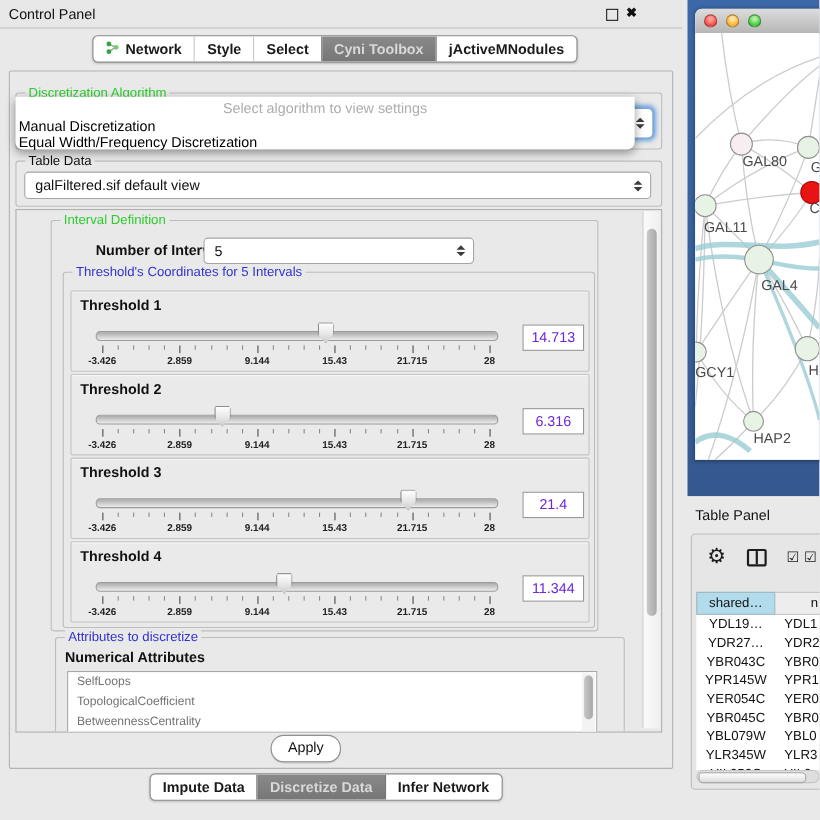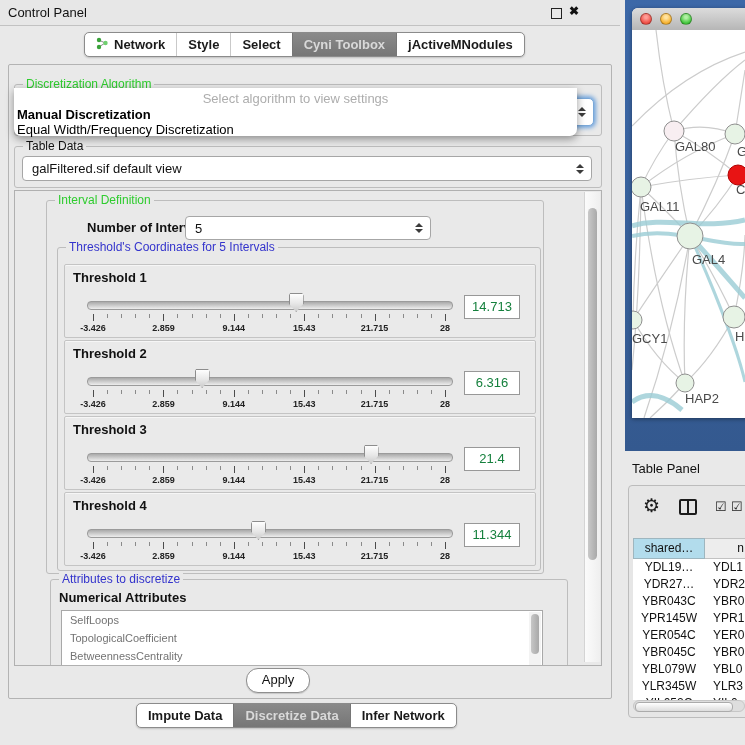--- a/index.html
+++ b/index.html
@@ -48,21 +48,21 @@
 
   #combo-focused{position:absolute;left:7px;top:13px;width:570px;height:26px;background:#fff;
     border:1px solid #7aa8d8;border-radius:5px;
     box-shadow:0 0 4px 2px var(--accent-blue-focus)}
 
   
   #algo-popup{position:absolute;left:14px;top:88px;width:563px;height:48px;background:#fff;
     border-radius:0 0 7px 7px;box-shadow:0 3px 9px rgba(0,0,0,.4);z-index:30;padding-top:3px;box-sizing:border-box}
   .popup-prompt{text-align:center;color:#adadad;font-size:13px;height:16px;line-height:15px}
   .popup-opt{font-size:13px;height:15px;line-height:15px;padding-left:3px;color:#000;white-space:nowrap}
-  .popup-opt.bold{font-weight:bold}
+  .popup-opt.bold{font-weight:normal}
 
   
   #scroll-panel{position:absolute;left:5px;top:125px;width:586px;height:474px;
     border:1px solid #b0b0b0;background:#e9e9e9;overflow:hidden}
   #vscroll{position:absolute;right:1px;top:1px;width:15px;height:470px;
     background:linear-gradient(90deg,#fbfbfb,#efefef);border-left:1px solid #d4d4d4}
   #vscroll .thumb{position:absolute;left:3px;top:16px;width:9px;height:352px;border-radius:5px;
     background:linear-gradient(90deg,#c9c9c9,#a9a9a9)}
 
   
@@ -74,22 +74,22 @@
   .slider-thumb{position:absolute;top:28px;width:15px;height:19px;
     background:linear-gradient(180deg,#fefefe 0%,#e7e7e7 55%,#cdcdcd 100%);
     border:1px solid #8d8d8d;box-sizing:border-box;
     clip-path:polygon(10% 0,90% 0,100% 14%,100% 55%,50% 100%,0 55%,0 14%)}
   .tickrow{position:absolute;left:28px;top:49px;width:352px;height:20px}
   .tick{position:absolute;width:1px;top:0;background:#8a8a8a}
   .tick.major{height:7px;background:#4c4c4c}
   .tick.minor{height:4px}
   .ticklabel{position:absolute;top:9px;transform:translateX(-50%);font-size:9px;font-weight:bold;
     color:#222;white-space:nowrap}
-  .value-box{position:absolute;right:15px;top:30px;width:54px;height:22px;background:#fff;
-    border:1px solid #989898;font-size:13px;color:#15803d;text-align:center;line-height:22px}
+  .value-box{position:absolute;right:4px;top:30px;width:54px;height:22px;background:#fff;
+    border:1px solid #989898;font-size:13px;color:#6d28d9;text-align:center;line-height:22px}
 
   
   #attr-list{position:absolute;left:10px;top:30px;width:480px;height:66px;background:#fff;
     border:1px solid #a8a8a8;overflow:hidden}
   .attr-item{font-size:11px;color:#737373;line-height:18px;padding-left:8px;white-space:nowrap}
   #attr-vscroll{position:absolute;right:1px;top:1px;width:12px;height:64px;background:#f3f3f3}
   #attr-vscroll .thumb{position:absolute;left:2px;top:2px;width:8px;height:40px;border-radius:4px;
     background:linear-gradient(90deg,#c7c7c7,#a8a8a8)}
 
   #apply-btn{position:absolute;left:237px;top:603px;width:62px;height:23px;background:#fff;

